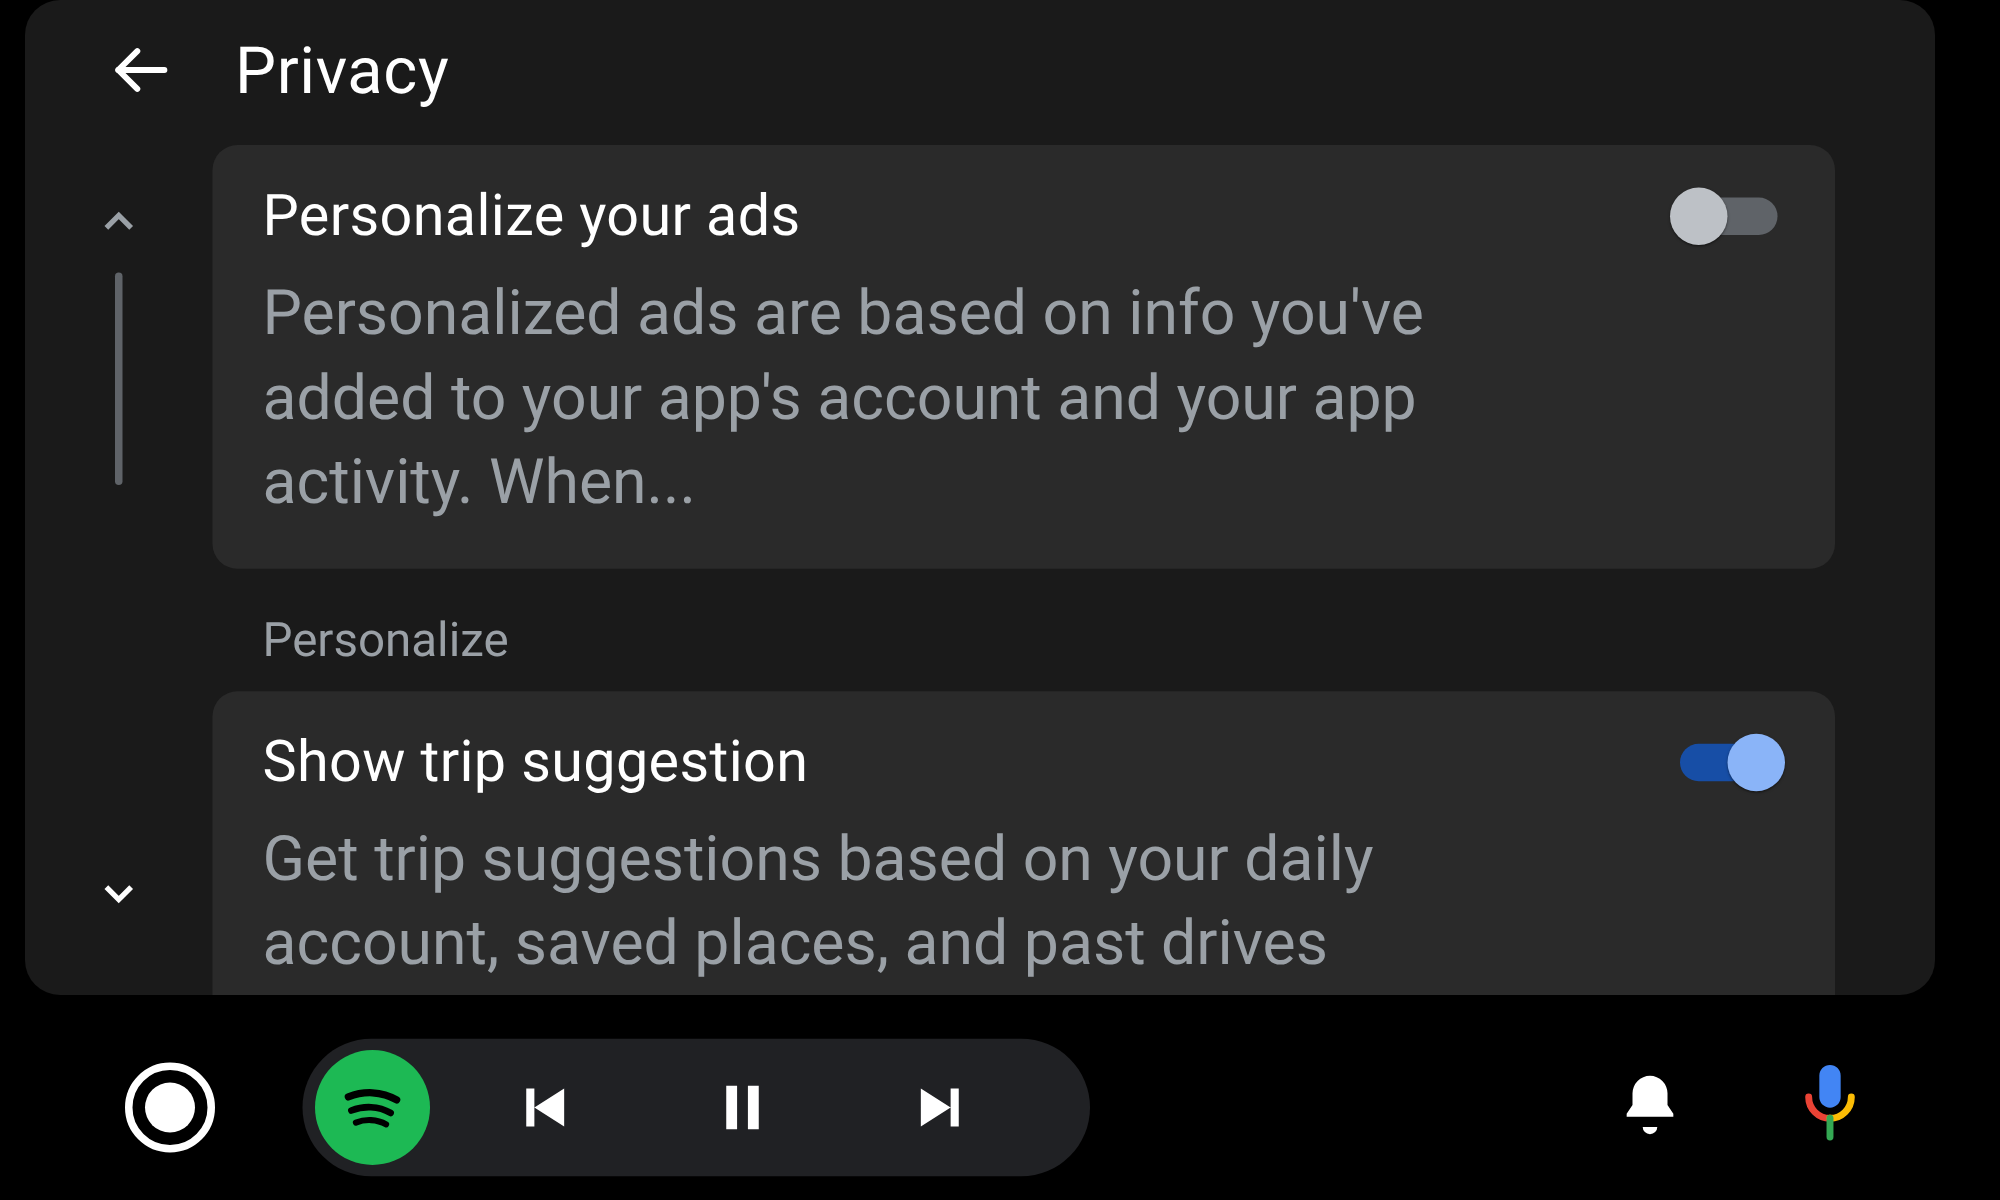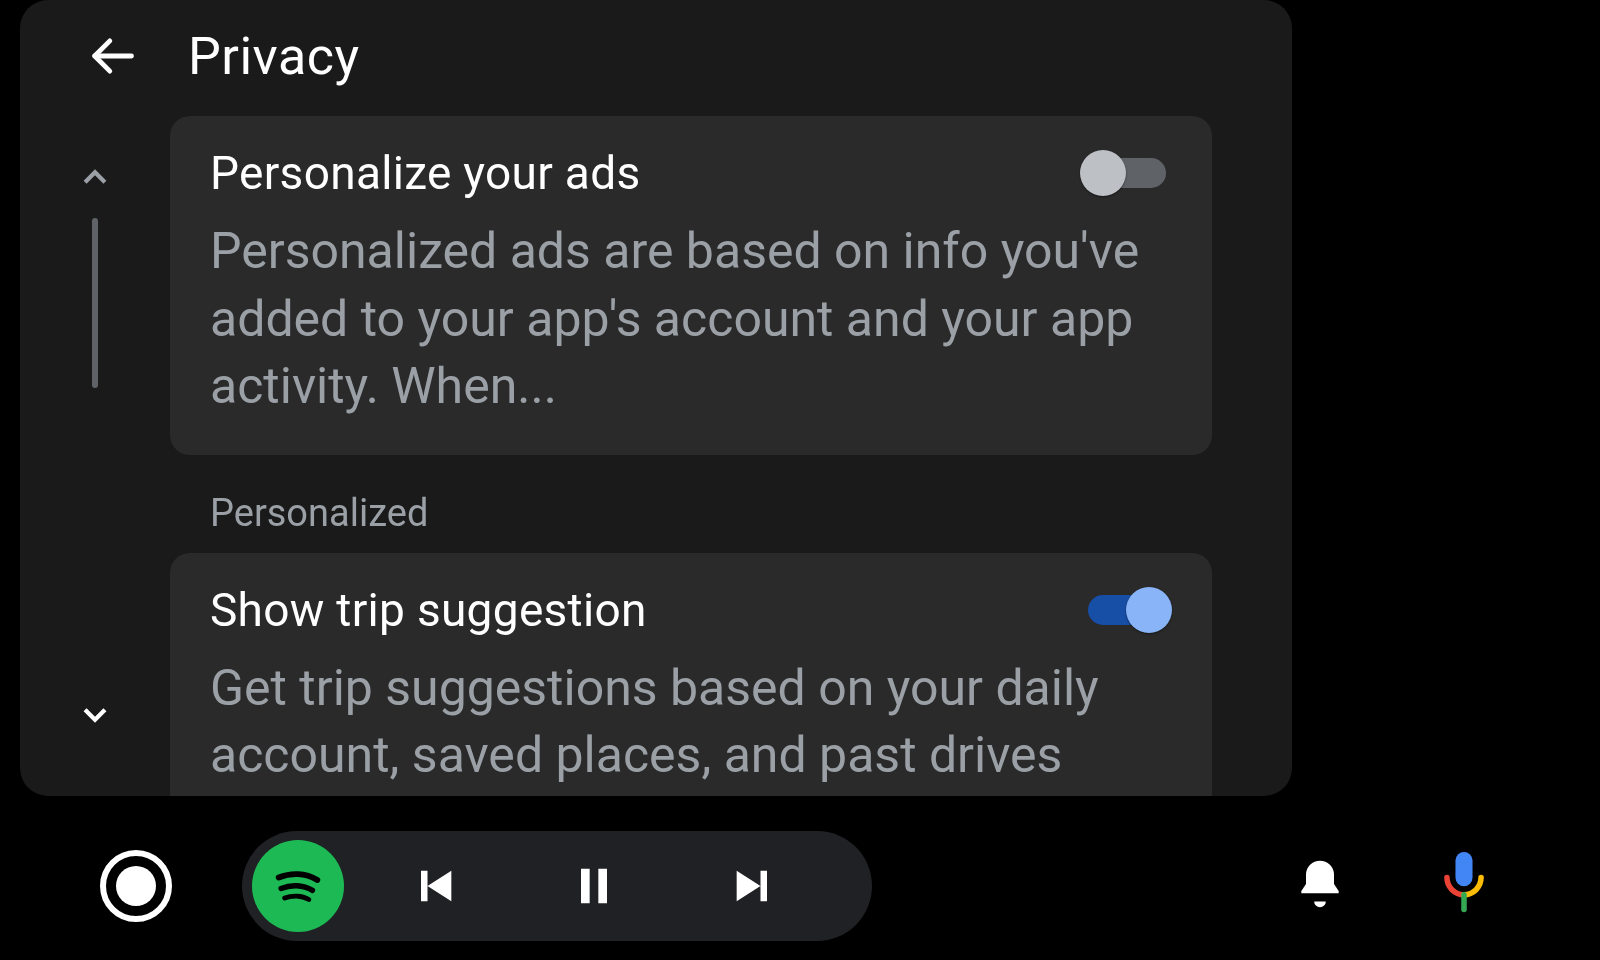--- a/index.html
+++ b/index.html
@@ -1,18 +1,18 @@
 <!DOCTYPE html>
 <html><head>
 <meta charset="utf-8">
 <style>
   * { box-sizing: border-box; margin: 0; padding: 0; }
   html, body { width: 1600px; height: 960px; background: #000; overflow: hidden; font-family: Roboto, "Helvetica Neue", Arial, sans-serif; color: #e8eaed; }
   .screen {
-    position: absolute; left: 20px; top: 0; width: 1272px; height: 796px;
+    position: absolute; left: 20px; top: 0; width: 1528px; height: 796px;
     background: #1a1a1a; border-radius: 28px; overflow: hidden;
   }
   .header {
     display: flex; align-items: center; padding: 24px 36px 10px 60px;
   }
   .back-arrow { width: 64px; height: 64px; color: #fff; display:flex; align-items:center; justify-content:center; }
   .back-arrow svg { width: 52px; height: 52px; stroke: #fff; }
   .title { font-size: 52px; font-weight: 400; color: #fff; margin-left: 44px; letter-spacing: 0.5px; }
   .body { display:flex; height: calc(100% - 100px); justify-content: flex-end; }
   .scrollcol { width: 150px; display:flex; flex-direction:column; align-items:center; padding-top: 60px; padding-bottom: 60px; justify-content: space-between; }
@@ -85,21 +85,21 @@
         <div class="card-head">
           <div class="card-title">Personalize your ads</div>
           <div class="toggle">
             <div class="toggle-track"></div>
             <div class="toggle-knob"></div>
           </div>
         </div>
         <div class="card-desc">Personalized ads are based on info you've added to your app's account and your app activity. When...</div>
       </div>
 
-      <div class="section-label">Personalized</div>
+      <div class="section-label">Personalize</div>
 
       <div class="card cut">
         <div class="card-head">
           <div class="card-title">Show trip suggestion</div>
           <div class="toggle on">
             <div class="toggle-track"></div>
             <div class="toggle-knob"></div>
           </div>
         </div>
         <div class="card-desc">Get trip suggestions based on your daily account, saved places, and past drives</div>

